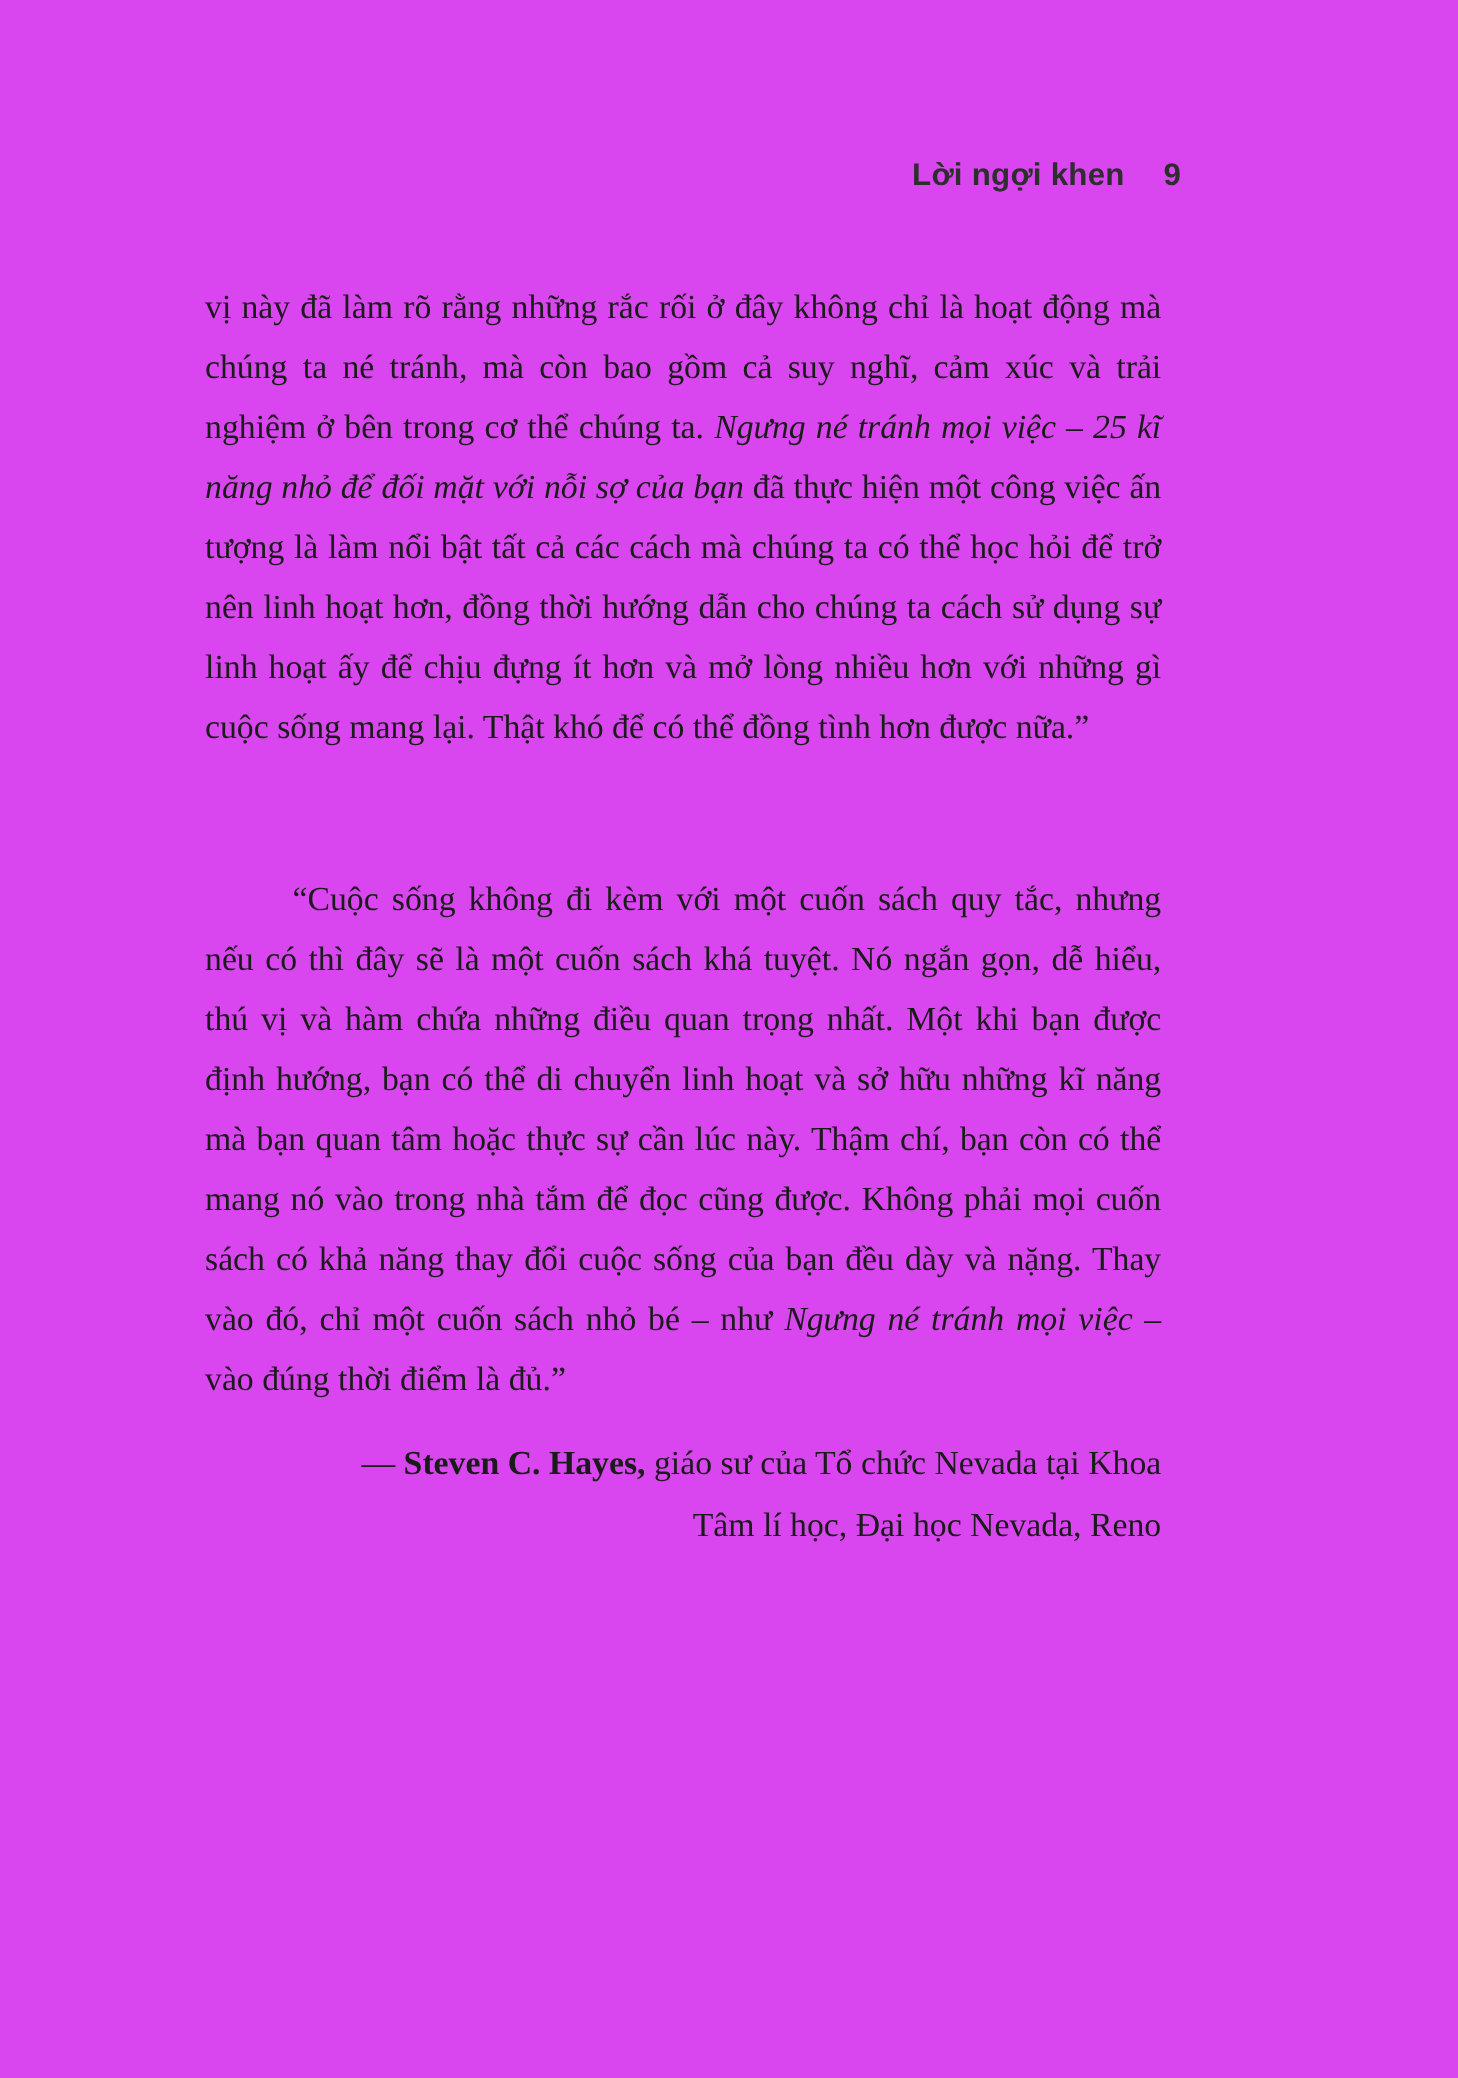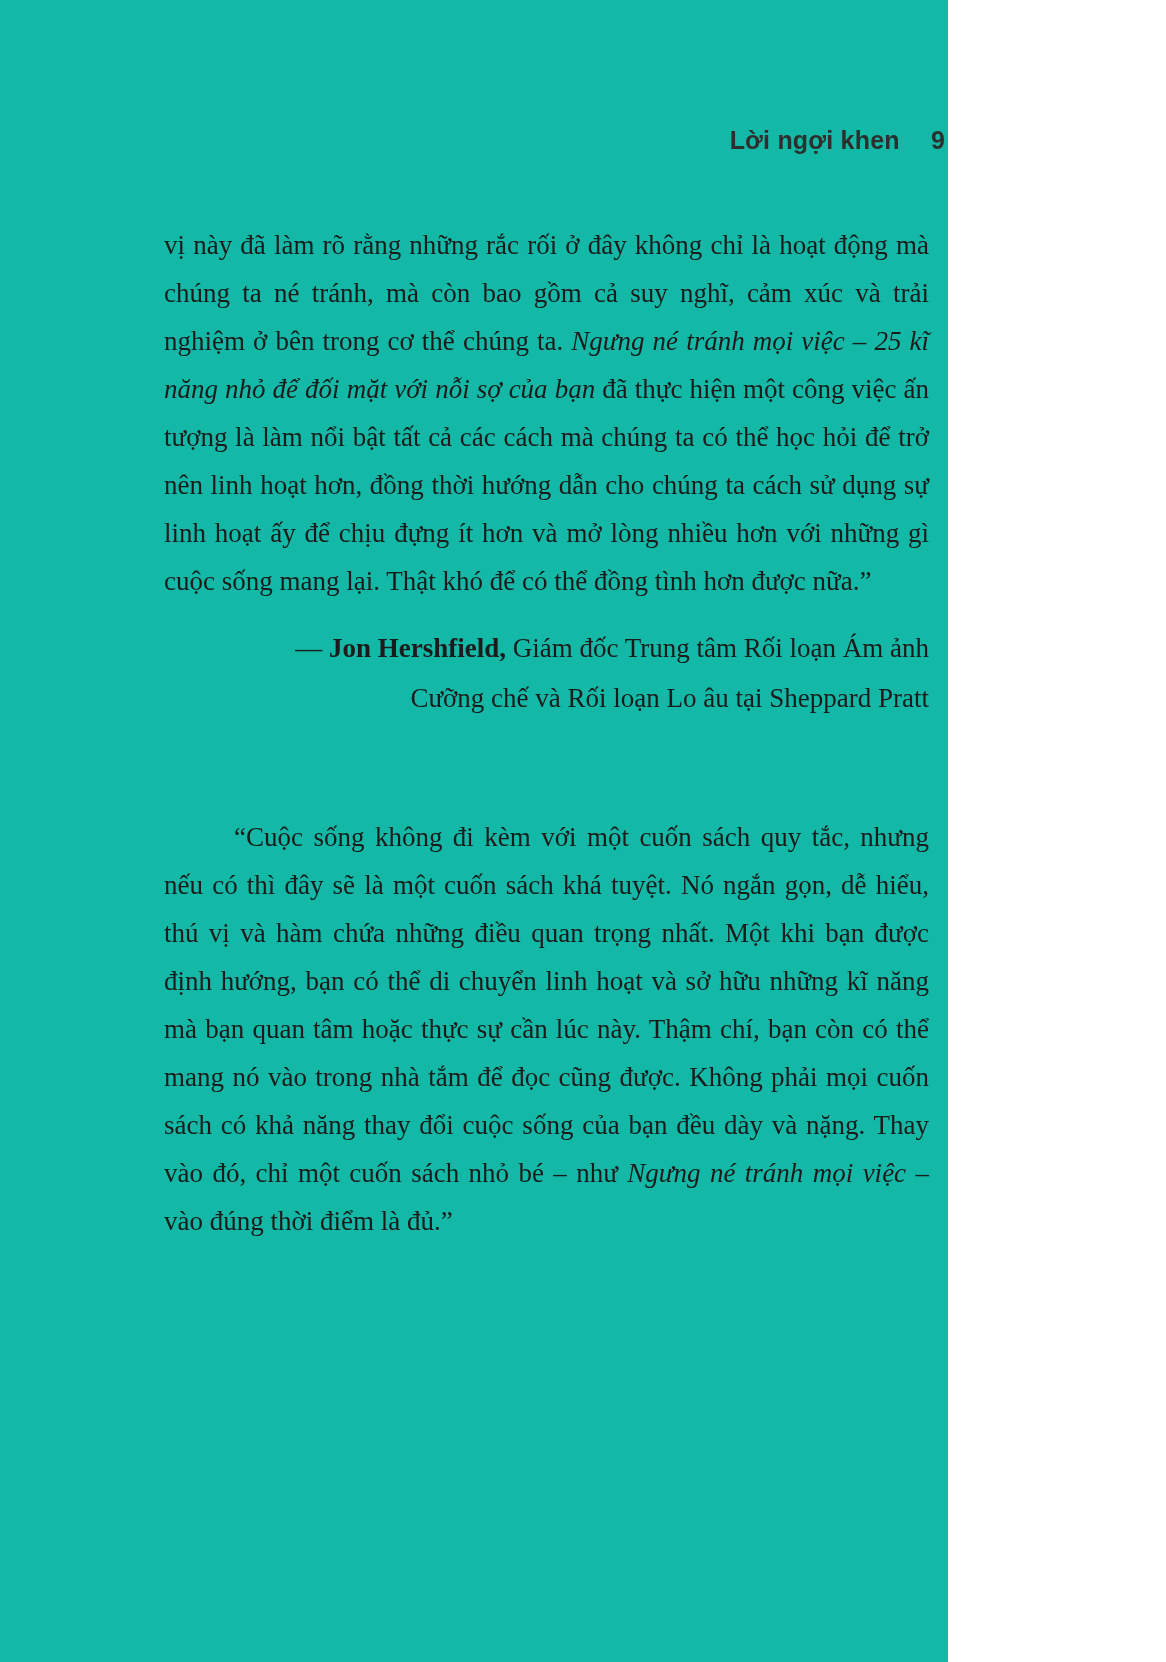--- a/index.html
+++ b/index.html
@@ -2,23 +2,23 @@
 <html><head>
 <meta charset="utf-8">
 <style>
   html, body {
     margin: 0;
     padding: 0;
     background: #ffffff;
   }
   .page {
     position: relative;
-    width: 948px;
+    width: 1166px;
     height: 1662px;
-    background: #14b8a6;
+    background: #d946ef;
     font-family: "Liberation Serif", serif;
     color: #1b1b1b;
     overflow: hidden;
   }
   .running-header {
     position: absolute;
     top: 126px;
     left: 148px;
     width: 797px;
     text-align: right;
@@ -70,20 +70,20 @@
 
   <div class="running-header">
     <span>Lời ngợi khen</span>
     <span class="pagenum">9</span>
   </div>
 
   <div class="content">
 
     <p class="body-text"><span>vị này đã làm rõ rằng những rắc rối ở đây không chỉ là hoạt động mà chúng ta né tránh, mà còn bao gồm cả suy nghĩ, cảm xúc và trải nghiệm ở bên trong cơ thể chúng ta. </span><span style="font-style: italic;">Ngưng né tránh mọi việc – 25 kĩ năng nhỏ để đối mặt với nỗi sợ của bạn</span><span> đã thực hiện một công việc ấn tượng là làm nổi bật tất cả các cách mà chúng ta có thể học hỏi để trở nên linh hoạt hơn, đồng thời hướng dẫn cho chúng ta cách sử dụng sự linh hoạt ấy để chịu đựng ít hơn và mở lòng nhiều hơn với những gì cuộc sống mang lại. Thật khó để có thể đồng tình hơn được nữa.”</span></p>
 
-    <p class="attribution"><span>— </span><span style="font-weight: bold;">Jon Hershfield,</span><span> Giám đốc Trung tâm Rối loạn Ám ảnh Cưỡng chế và Rối loạn Lo âu tại Sheppard Pratt</span></p>
 
     <p class="body-text indent quote2"><span>“Cuộc sống không đi kèm với một cuốn sách quy tắc, nhưng nếu có thì đây sẽ là một cuốn sách khá tuyệt. Nó ngắn gọn, dễ hiểu, thú vị và hàm chứa những điều quan trọng nhất. Một khi bạn được định hướng, bạn có thể di chuyển linh hoạt và sở hữu những kĩ năng mà bạn quan tâm hoặc thực sự cần lúc này. Thậm chí, bạn còn có thể mang nó vào trong nhà tắm để đọc cũng được. Không phải mọi cuốn sách có khả năng thay đổi cuộc sống của bạn đều dày và nặng. Thay vào đó, chỉ một cuốn sách nhỏ bé – như </span><span style="font-style: italic;">Ngưng né tránh mọi việc</span><span> – vào đúng thời điểm là đủ.”</span></p>
 
+    <p class="attribution"><span>— </span><span style="font-weight: bold;">Steven C. Hayes,</span><span> giáo sư của Tổ chức Nevada tại Khoa Tâm lí học, Đại học Nevada, Reno</span></p>
 
   </div>
 
 </div>
 
 </body></html>

